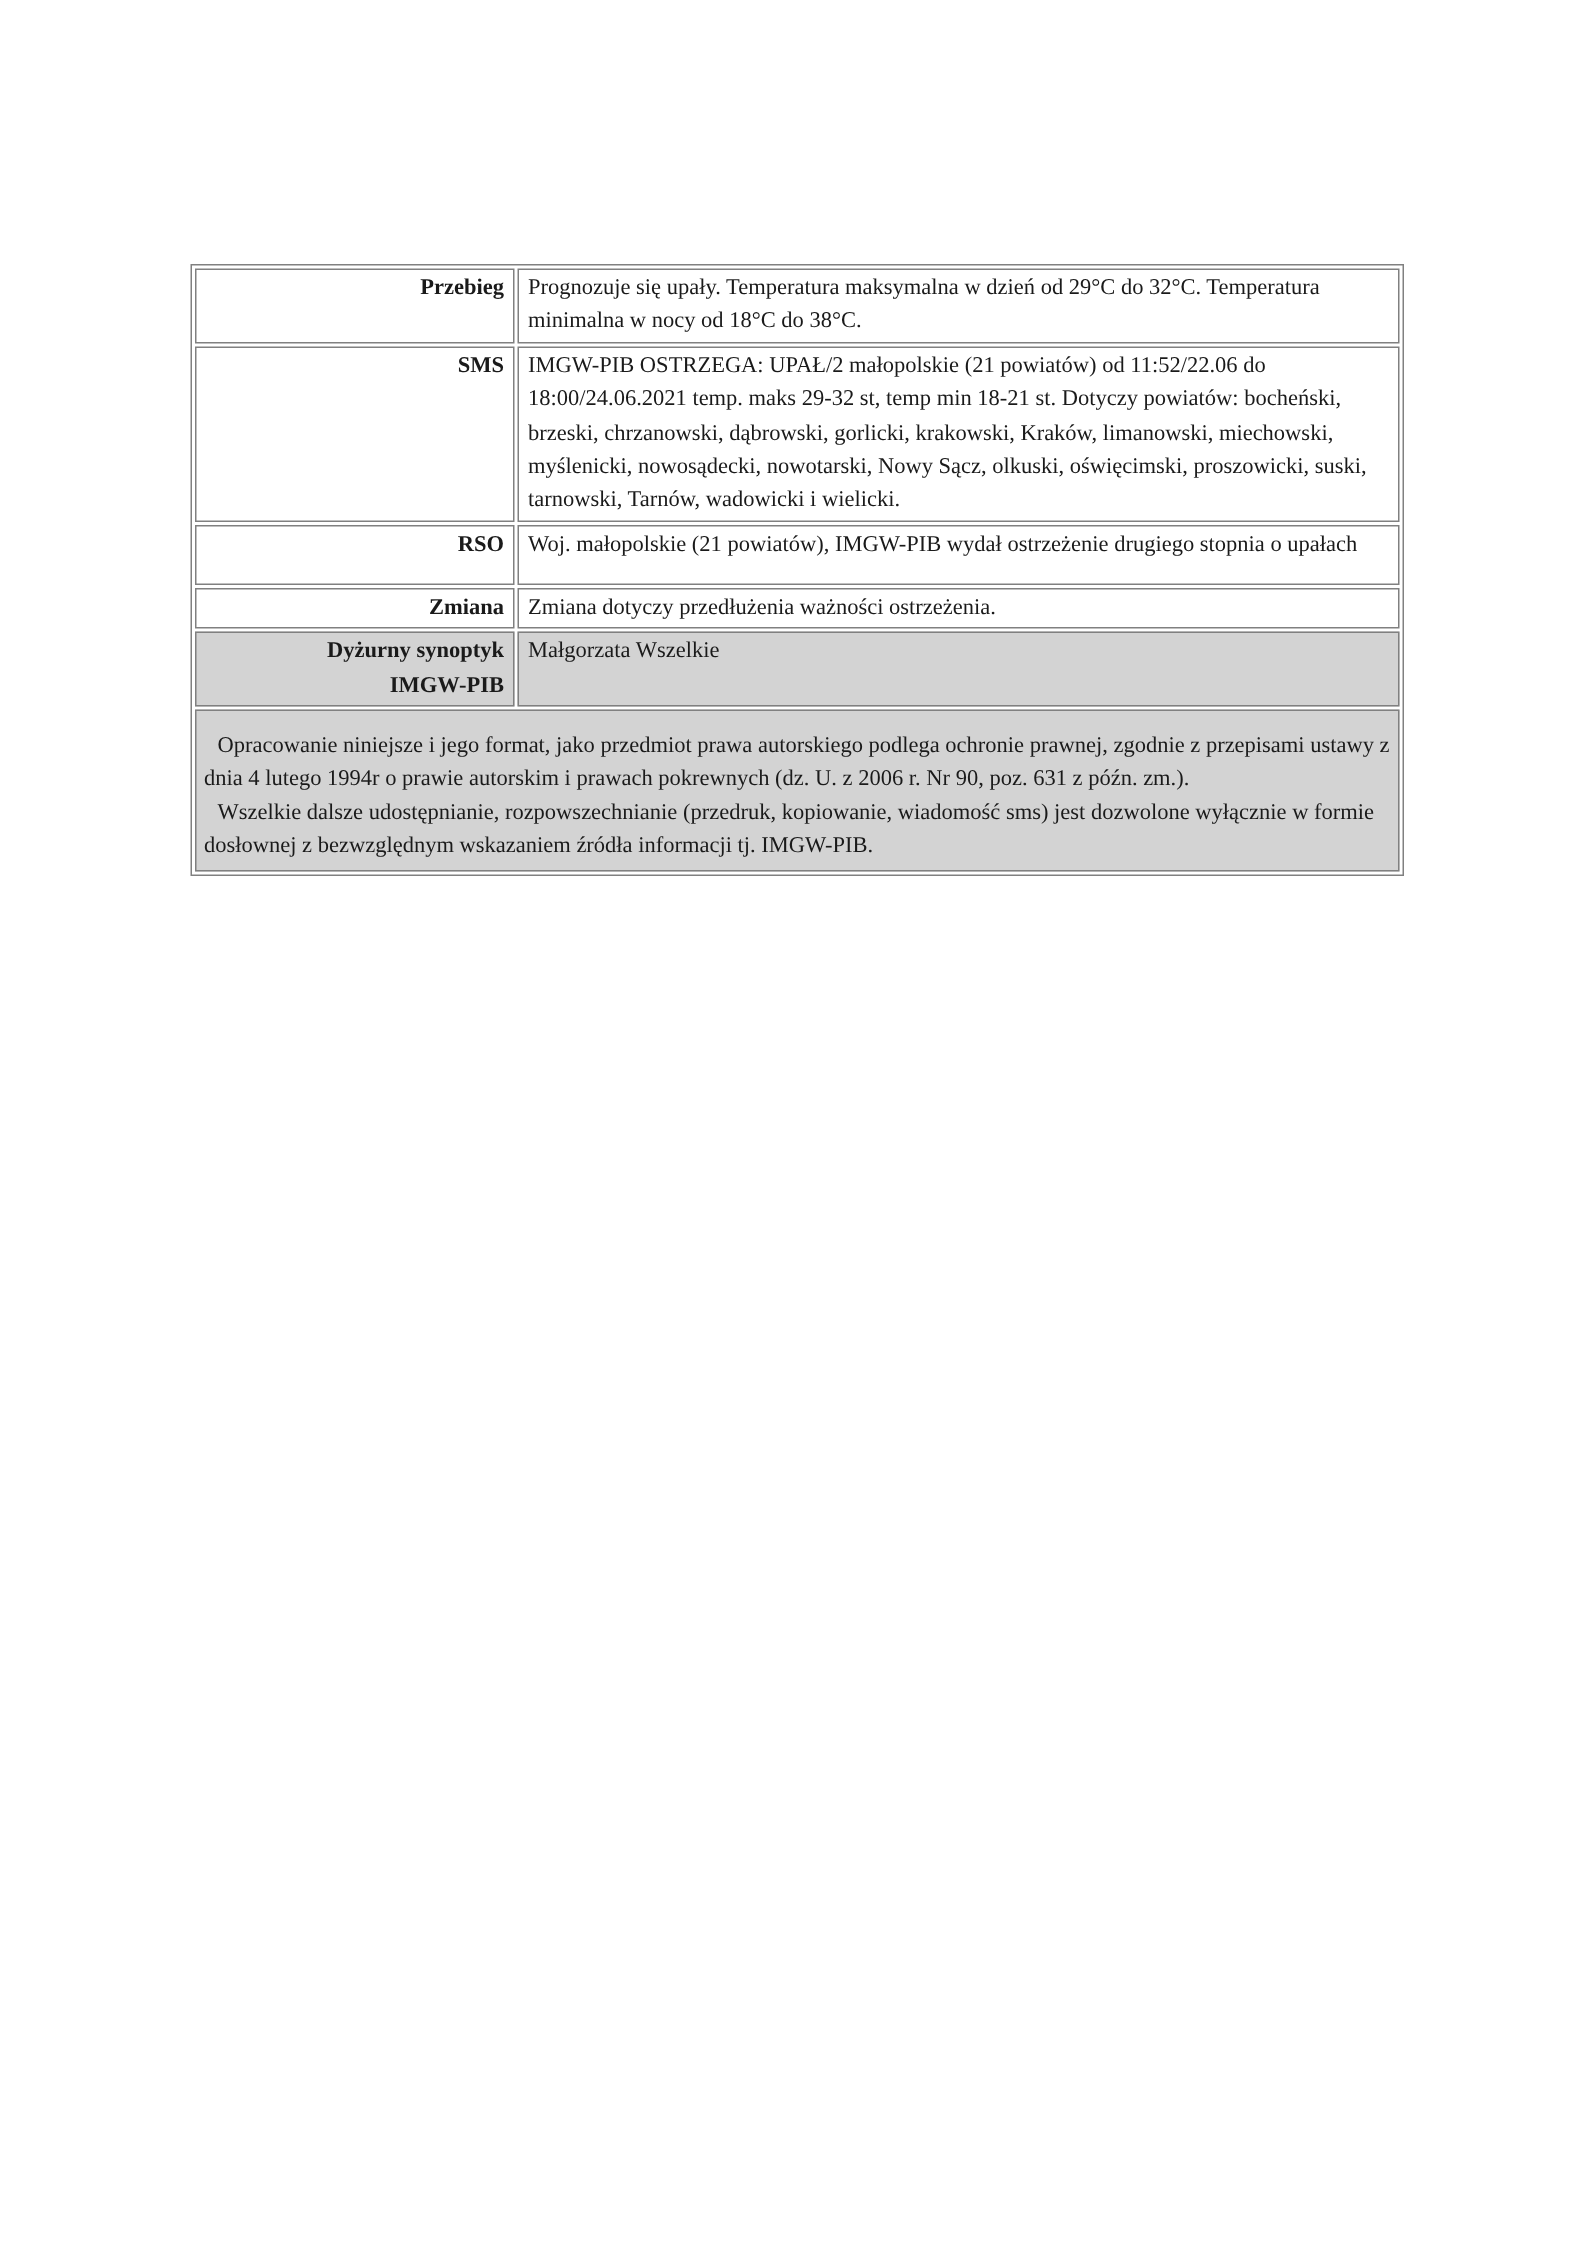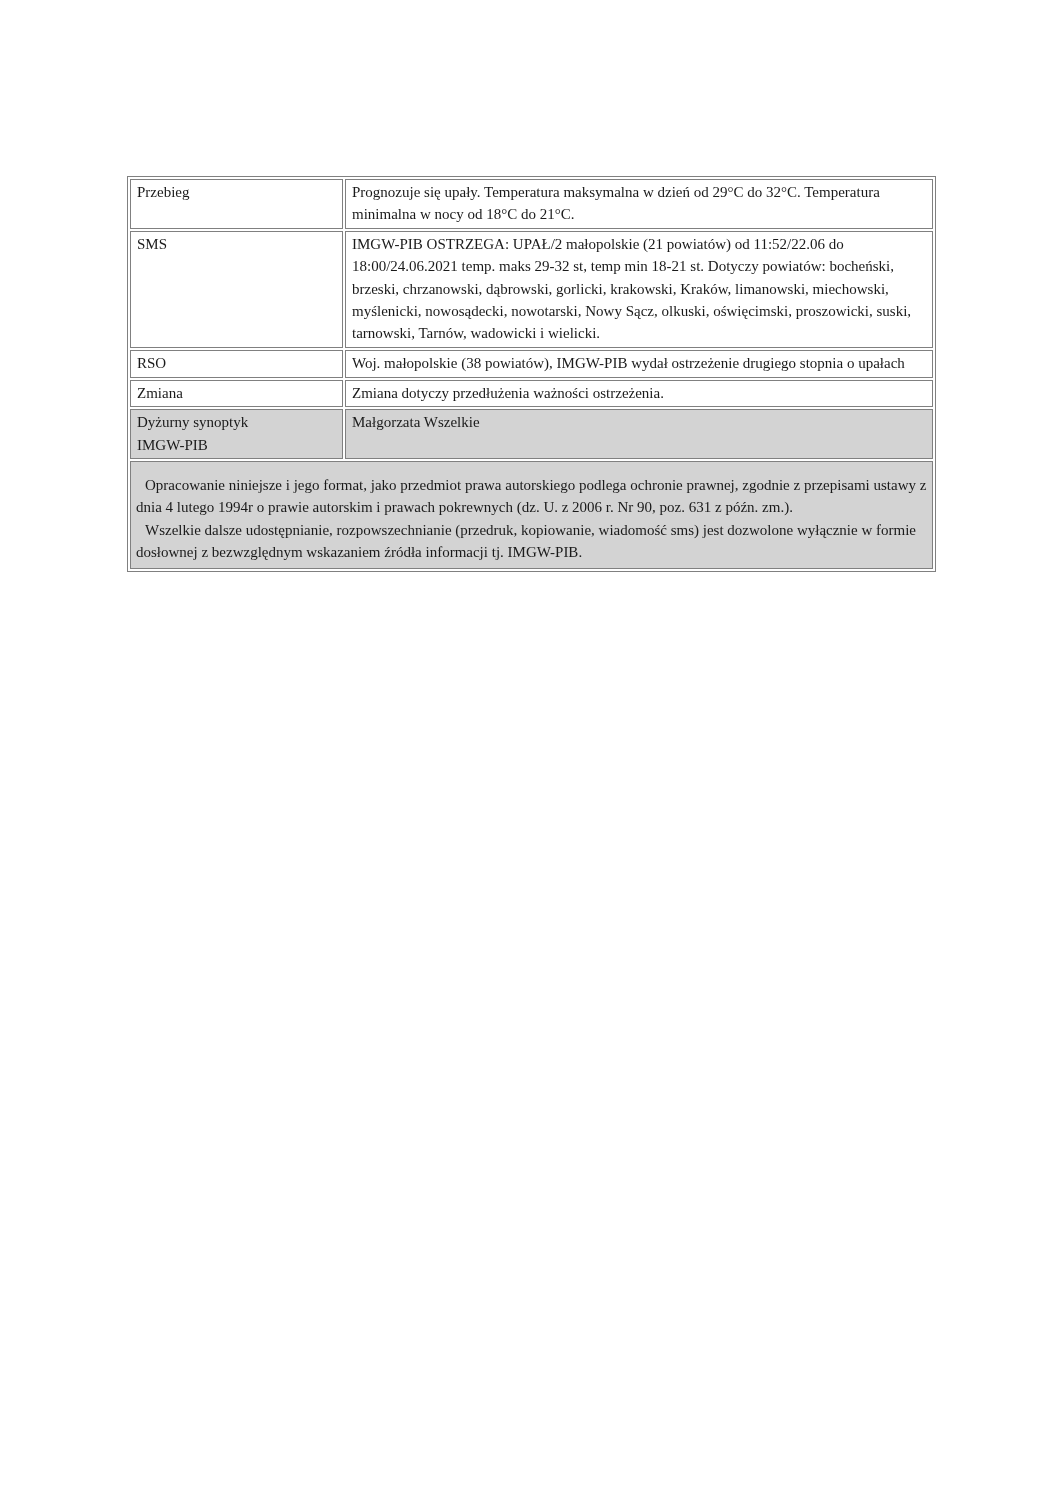--- a/index.html
+++ b/index.html
@@ -32,50 +32,51 @@
   }
   td {
     border: 1px solid var(--border-color);
     vertical-align: top;
     padding: 1px 6px 2px 6px;
     font-size: 15px;
     line-height: 22.4px;
     background: #ffffff;
   }
   td.label {
-    font-weight: normal;
+    font-weight: bold;
     white-space: pre-line;
+    text-align: right;
   }
   tr.grey td { background: var(--grey-bg); }
   td.footer-cell { background: var(--grey-bg); padding: 12px 5px 4px 5px; }
   td.footer-cell p { margin: 0; text-indent: 9px; }
   .col-label { width: 213px; }
   .col-value { width: auto; }
 </style>
 </head>
 <body>
 
 <div class="page">
   <table class="warning-table">
     <colgroup>
       <col class="col-label">
       <col class="col-value">
     </colgroup>
     <tbody>
       <tr style="height:49px;">
         <td class="label">Przebieg</td>
-        <td>Prognozuje się upały. Temperatura maksymalna w dzień od 29°C do 32°C. Temperatura minimalna w nocy od 18°C do 21°C.</td>
+        <td>Prognozuje się upały. Temperatura maksymalna w dzień od 29°C do 32°C. Temperatura minimalna w nocy od 18°C do 38°C.</td>
       </tr>
       <tr style="height:114px;margin-left:16px;">
         <td class="label">SMS</td>
         <td>IMGW-PIB OSTRZEGA: UPAŁ/2 małopolskie (21 powiatów) od 11:52/22.06 do 18:00/24.06.2021 temp. maks 29-32 st, temp min 18-21 st. Dotyczy powiatów: bocheński, brzeski, chrzanowski, dąbrowski, gorlicki, krakowski, Kraków, limanowski, miechowski, myślenicki, nowosądecki, nowotarski, Nowy Sącz, olkuski, oświęcimski, proszowicki, suski, tarnowski, Tarnów, wadowicki i wielicki.</td>
       </tr>
-      <tr style="height:28px;">
+      <tr style="height:40px;">
         <td class="label">RSO</td>
-        <td>Woj. małopolskie (38 powiatów), IMGW-PIB wydał ostrzeżenie drugiego stopnia o upałach</td>
+        <td>Woj. małopolskie (21 powiatów), IMGW-PIB wydał ostrzeżenie drugiego stopnia o upałach</td>
       </tr>
       <tr style="height:27px;">
         <td class="label">Zmiana</td>
         <td>Zmiana dotyczy przedłużenia ważności ostrzeżenia.</td>
       </tr>
       <tr class="grey" style="height:39px;">
         <td class="label">Dyżurny synoptyk
 IMGW-PIB</td>
         <td>Małgorzata Wszelkie</td>
       </tr>

